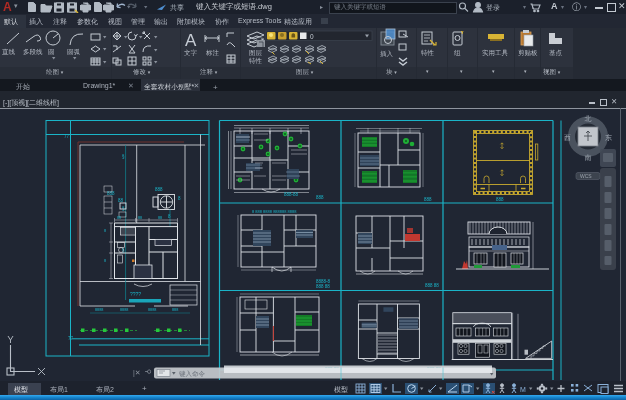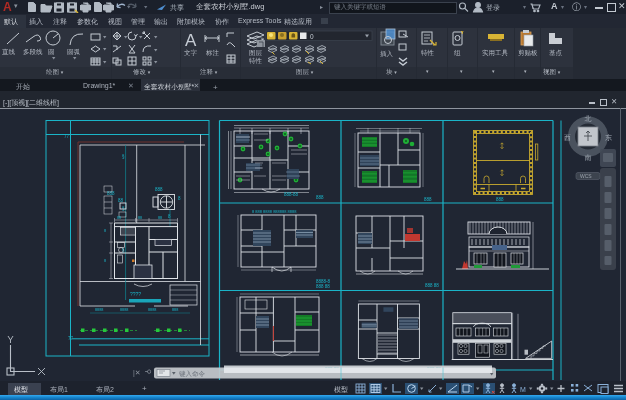--- a/index.html
+++ b/index.html
@@ -26,21 +26,21 @@
 <path d="M57 4 h9 M56.5 4 v5 h10 v-5 M59 2 h5 v2 M59 9 h5 v2 h-5 z" fill="#b2bac4"></path>
 <path d="M70.5 1.5 h5 l2 2 v7 h-7 z" fill="#b2bac4"></path>
 <path d="M80 4 h9 M79.5 4 v5 h10 v-5 M82 2 h5 v2 M82 9 h5 v2 h-5 z" fill="#b2bac4"></path>
 <path d="M93 6 q4 -4.5 8 -1.5 M93 6 l0.5 -3.5 M93 6 l3.6 0.6" stroke="#9fb3cc" stroke-width="1.3"></path>
 <path d="M112 6 q-4 -4.5 -8 -1.5 M112 6 l-0.5 -3.5 M112 6 l-3.6 0.6" stroke="#525a66" stroke-width="1.3"></path>
 </g>
 <path d="M103 5 h3.4 l-1.7 2.6 z M120 5 h3.4 l-1.7 2.6 z" fill="#6a7280"></path>
 <path d="M133 8.5 l9 -5 -4 5.5 z" fill="#4f8fd0"></path>
 </svg>
 <div class="t" style="left:170px;top:3px;font-size:7px;color:#aab2bc;">共享</div>
-<div class="t" style="left:196px;top:2px;font-size:7.5px;color:#c9cdd4;">全套农村小别墅.dwg</div>
+<div class="t" style="left:196px;top:2px;font-size:7.5px;color:#c9cdd4;">键入关键字或短语.dwg</div>
 <div class="t" style="left:320px;top:3px;font-size:6px;color:#8a919c;">▸</div>
 <div class="ab" style="left:329px;top:2px;width:126px;height:10px;background:#11151c;border:1px solid #3a414d;"></div>
 <div class="t" style="left:334px;top:3px;font-size:6.5px;color:#79808b;">键入关键字或短语</div>
 <svg class="ab" style="left:457px;top:1px;" width="90" height="12" viewBox="0 0 90 12">
 <g stroke="#b2bac4" fill="none" stroke-width="1.1">
 <circle cx="5.5" cy="5" r="3"></circle>
         <path d="M8 7.5 l3 3"></path>
 <circle cx="21" cy="4" r="2.4" fill="#b2bac4"></circle>
         <path d="M16.5 11 q1 -4 4.5 -4 q3.5 0 4.5 4 z" fill="#b2bac4"></path>
 <path d="M75 4 h8 l-1.5 4 h-5 z M76 8 l-1 -5 h-1.5"></path>

